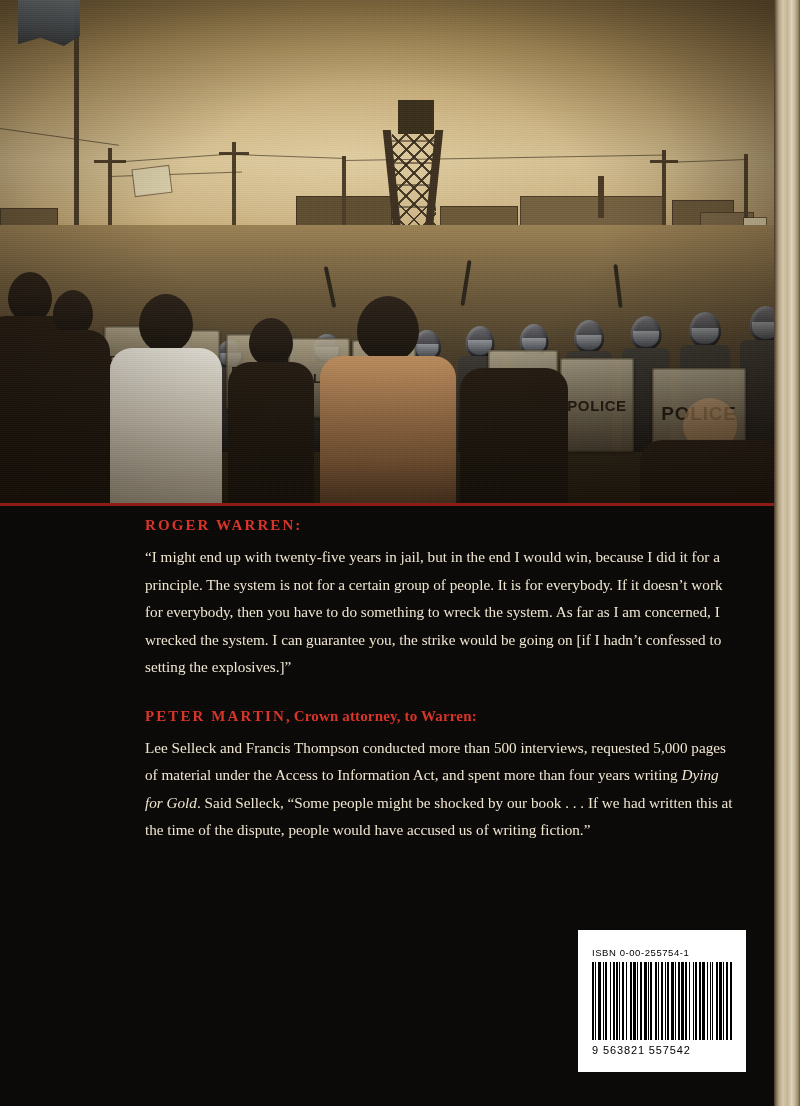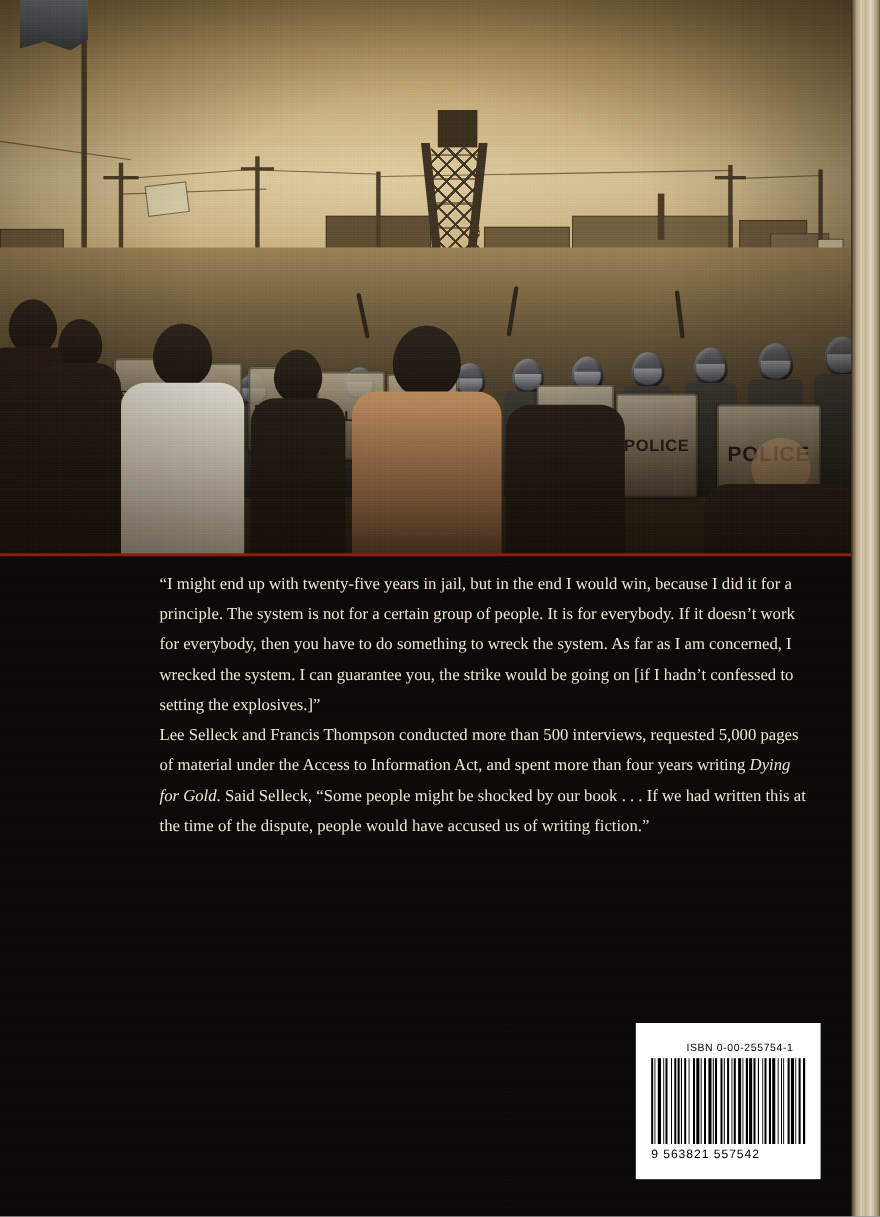--- a/index.html
+++ b/index.html
@@ -376,21 +376,20 @@
     padding: 0;
   }
   .isbn-line {
     font-family: "Liberation Sans", sans-serif;
     font-size: 9.5px;
     letter-spacing: .06em;
     color: #000;
     position: absolute;
     top: 17px;
     left: 14px;
-    margin-left: 32px;
   }
   .bars {
     position: absolute;
     top: 32px;
     left: 14px;
     width: 140px;
     height: 78px;
     display: flex;
     align-items: stretch;
     gap: 0;
@@ -606,22 +605,24 @@
       <div class="photo-grain"></div>
     </div>
 
     <div class="red-rule"></div>
 
     <div class="back-text">
       <div class="text-grain"></div>
 
       <div class="copy-block">
 
+        <p class="speaker"><span>ROGER WARREN:</span></p>
         <p class="quote">“I might end up with twenty-five years in jail, but in the end I would win, because I did it for a principle. The system is not for a certain group of people. It is for everybody. If it doesn’t work for everybody, then you have to do something to wreck the system. As far as I am concerned, I wrecked the system. I can guarantee you, the strike would be going on [if I hadn’t confessed to setting the explosives.]”</p>
 
+        <p class="speaker block-2"><span>PETER MARTIN</span><span class="role">, Crown attorney, to Warren:</span></p>
 
         <p class="para block-3"><span>Lee Selleck and Francis Thompson conducted more than 500 interviews, requested 5,000 pages of material under the Access to Information Act, and spent more than four years writing </span><em>Dying for Gold</em><span>. Said Selleck, “Some people might be shocked by our book . . . If we had written this at the time of the dispute, people would have accused us of writing fiction.”</span></p>
       </div>
     </div>
 
     <div class="barcode-box">
       <div class="isbn-line">ISBN 0-00-255754-1</div>
       <div class="bars">
         <i style="width:2px"></i>
           <i style="width:1px;background:#fff"></i>

